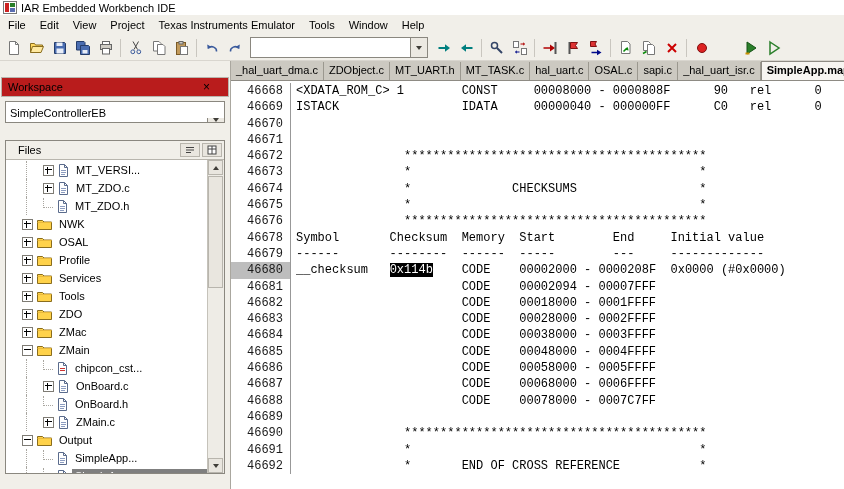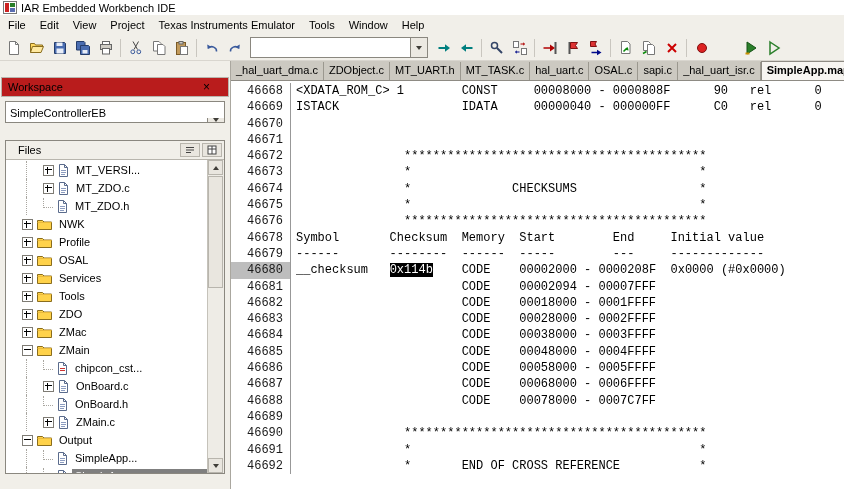--- a/index.html
+++ b/index.html
@@ -372,31 +372,31 @@
               <span class="tree-label">NWK</span>
             </div>
             <div class="tree-row">
               <span class="exp plus"></span>
               <span class="tree-ico">
                 <svg width="15" height="12" viewBox="0 0 15 12">
                   <path d="M.5 2.5h5L7 4h7.5v7.5H.5z" fill="#ffd24a" stroke="#8a6d1d"></path>
                   <path d="M.5 4.5h14" stroke="#e9b93c" fill="none"></path>
                 </svg>
               </span>
+              <span class="tree-label">OSAL</span>
+            </div>
+            <div class="tree-row">
+              <span class="exp plus"></span>
+              <span class="tree-ico">
+                <svg width="15" height="12" viewBox="0 0 15 12">
+                  <path d="M.5 2.5h5L7 4h7.5v7.5H.5z" fill="#ffd24a" stroke="#8a6d1d"></path>
+                  <path d="M.5 4.5h14" stroke="#e9b93c" fill="none"></path>
+                </svg>
+              </span>
               <span class="tree-label">Profile</span>
-            </div>
-            <div class="tree-row">
-              <span class="exp plus"></span>
-              <span class="tree-ico">
-                <svg width="15" height="12" viewBox="0 0 15 12">
-                  <path d="M.5 2.5h5L7 4h7.5v7.5H.5z" fill="#ffd24a" stroke="#8a6d1d"></path>
-                  <path d="M.5 4.5h14" stroke="#e9b93c" fill="none"></path>
-                </svg>
-              </span>
-              <span class="tree-label">OSAL</span>
             </div>
             <div class="tree-row">
               <span class="exp plus"></span>
               <span class="tree-ico">
                 <svg width="15" height="12" viewBox="0 0 15 12">
                   <path d="M.5 2.5h5L7 4h7.5v7.5H.5z" fill="#ffd24a" stroke="#8a6d1d"></path>
                   <path d="M.5 4.5h14" stroke="#e9b93c" fill="none"></path>
                 </svg>
               </span>
               <span class="tree-label">Services</span>

